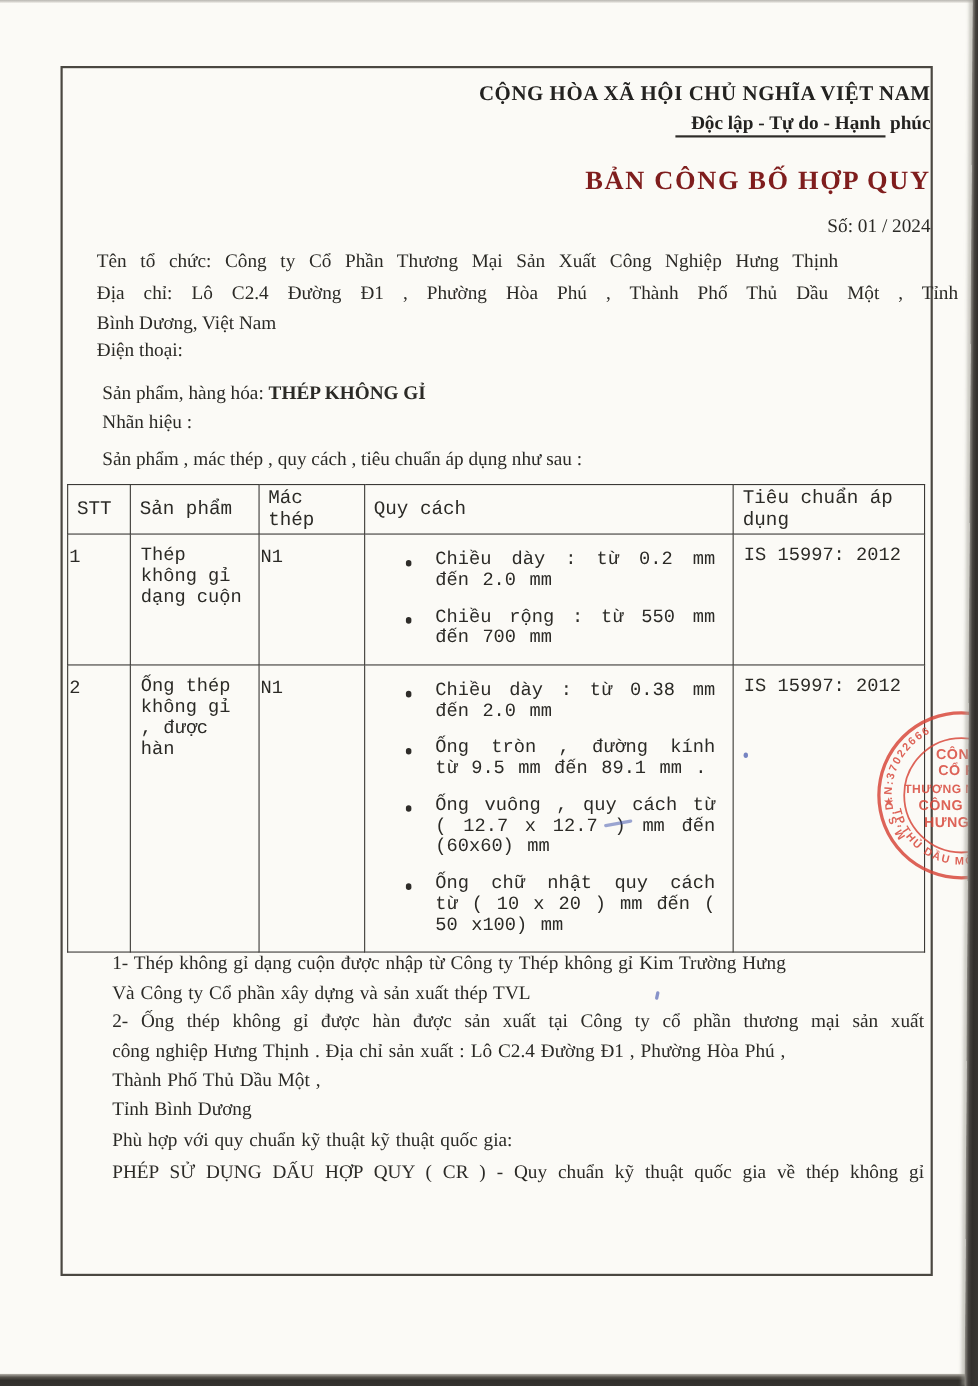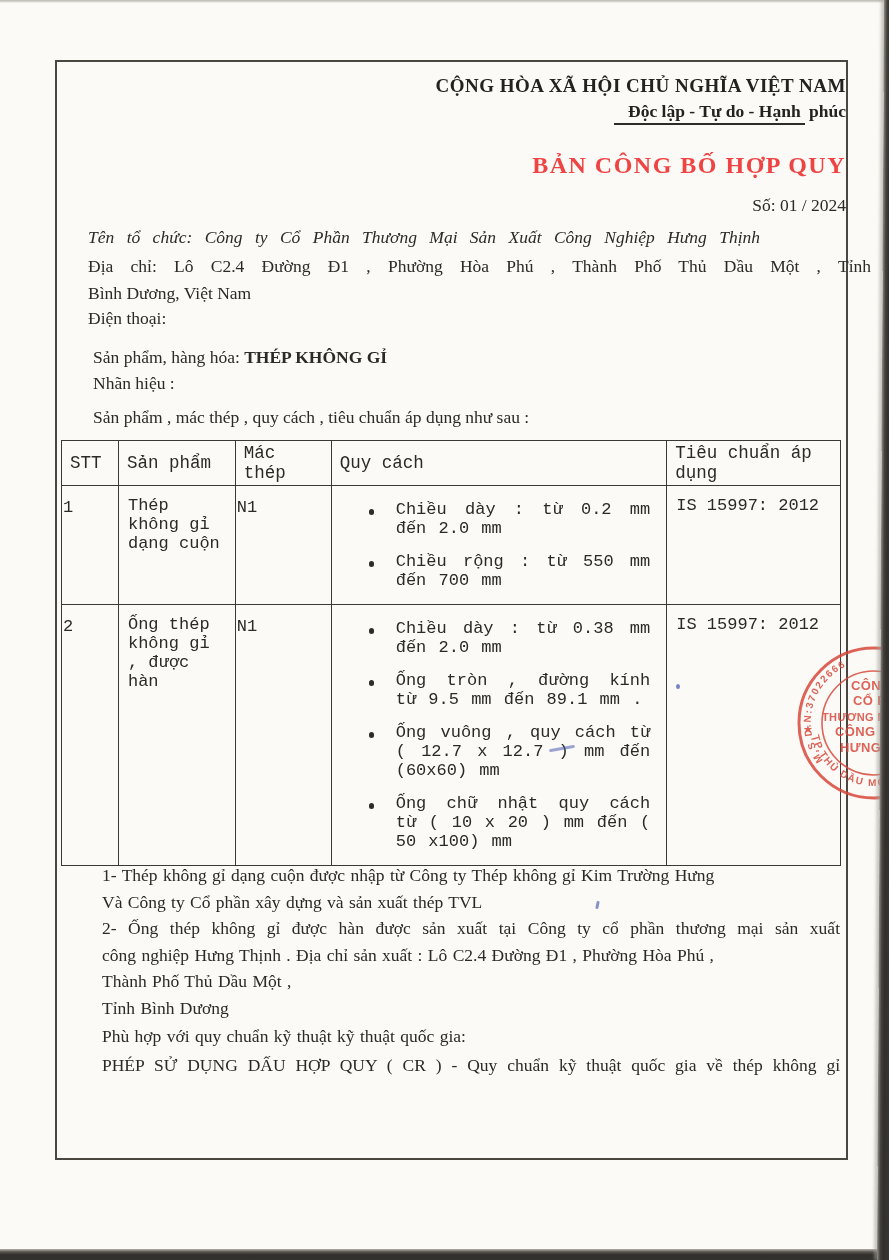--- a/index.html
+++ b/index.html
@@ -16,28 +16,28 @@
     box-shadow:-3px 0 3px rgba(160,158,150,.55);}
   .edge-bottom{position:absolute;left:0;top:1249px;width:889px;height:11px;z-index:39;
     background:linear-gradient(to bottom,#b5b2ab 0,#55524c 3px,#312f2b 6px,#35332f 100%);}
 
   .frame{position:absolute;left:55px;top:60px;width:789px;height:1096px;border:2px solid #4a4741;z-index:1;}
 
   .hline{position:absolute;left:80px;width:766px;text-align:right;z-index:2;}
   .h-national{top:73px;height:26px;line-height:26px;font-size:19px;font-weight:bold;letter-spacing:.5px;color:#232220;}
   .h-motto{top:99px;height:26px;line-height:24px;font-size:17.5px;font-weight:bold;color:#232220;}
   .motto-u{border-bottom:2.5px solid #2e2c29;padding:0 4px 2px 14px;}
-  .h-title{top:150px;height:30px;line-height:30px;font-size:24px;font-weight:bold;letter-spacing:1.5px;color:#ef4444;}
+  .h-title{top:150px;height:30px;line-height:30px;font-size:24px;font-weight:bold;letter-spacing:1.5px;color:#7f1d1d;}
   .h-so{top:193px;height:24px;line-height:24px;font-size:17.5px;}
 
   .iline{position:absolute;left:57px;width:786px;height:26px;line-height:26px;font-size:17.5px;z-index:2;}
   .ind31{padding-left:31px;} .ind36{padding-left:36px;}
   .ws8{word-spacing:8px;}
   .jfull{text-align:justify;text-align-last:justify;}
-  .t-org{top:224px;font-style:italic;} .t-addr1{top:253px;width:783px;} .t-addr2{top:280px;} .t-phone{top:305px;}
+  .t-org{top:224px;} .t-addr1{top:253px;width:783px;} .t-addr2{top:280px;} .t-phone{top:305px;}
   .t-prod{top:344px;} .t-brand{top:370px;} .t-intro{top:404px;}
   .bold{font-weight:bold;}
 
   table.spec{position:absolute;left:61px;top:440px;width:780px;border-collapse:collapse;z-index:2;
     font-size:17px;color:var(--ink);}
   table.spec th,table.spec td{border:1.6px solid #3b3936;vertical-align:top;font-weight:normal;text-align:left;font-family:Liberation Mono, monospace;}
   table.spec thead tr{height:45px;}
   table.spec th{vertical-align:middle;padding:2px 8px;font-size:17.5px;}
   th.c-stt,td.c-stt{text-align:center;}
   td.c-stt{padding-top:12px;}

